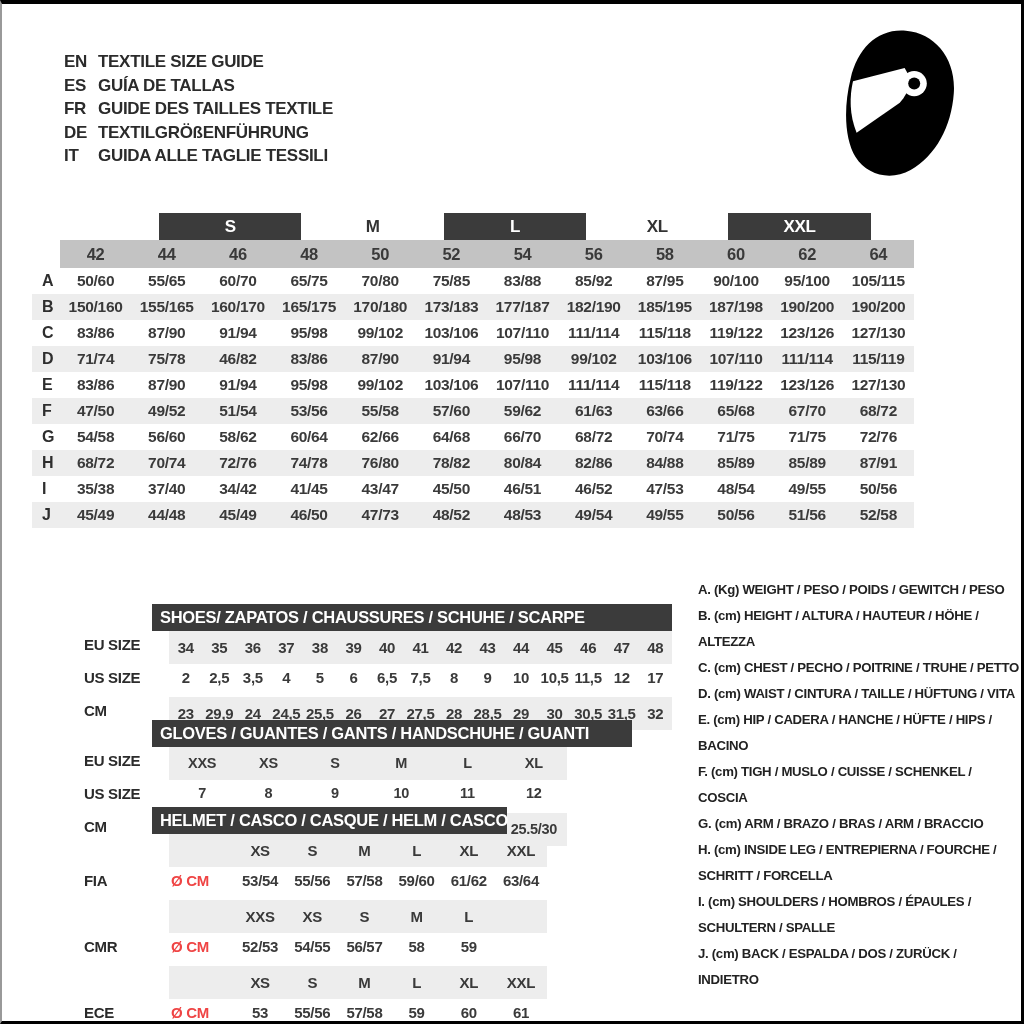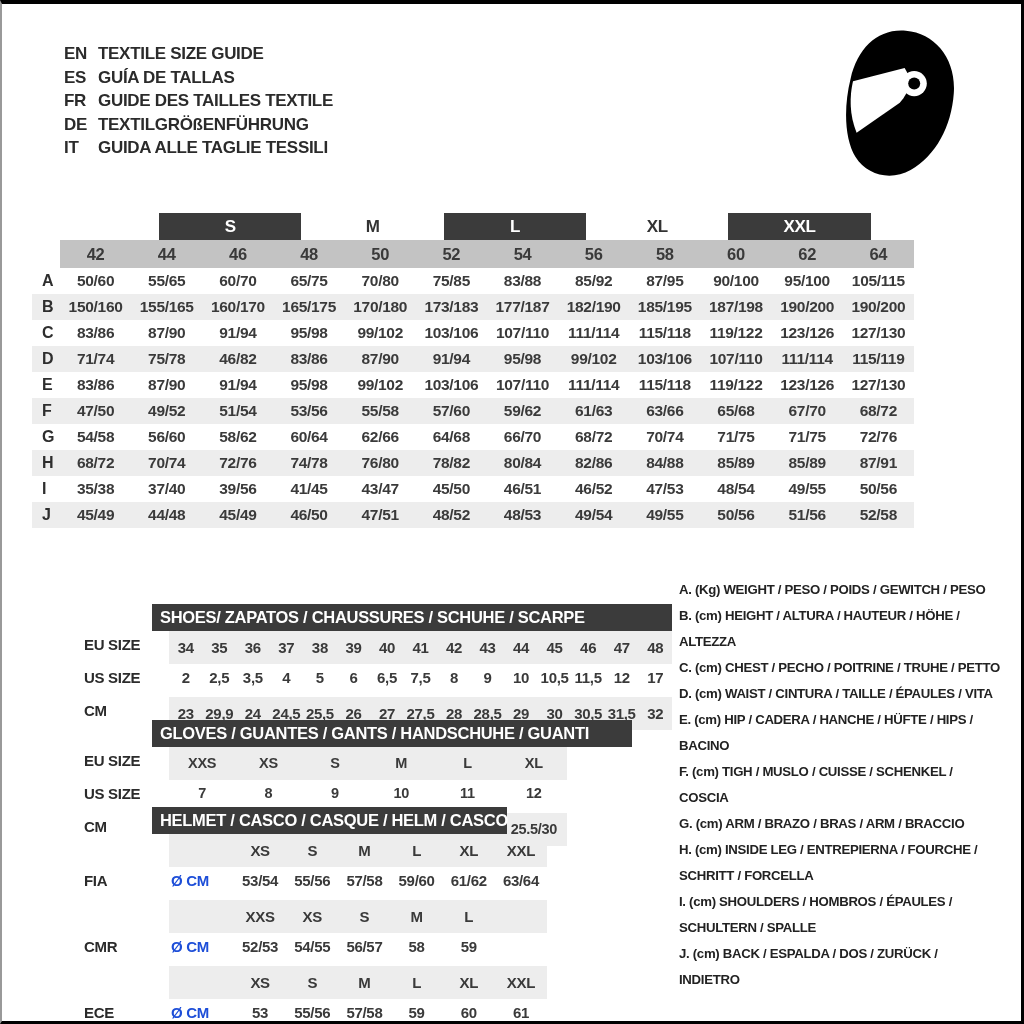--- a/index.html
+++ b/index.html
@@ -3,21 +3,21 @@
 <meta charset="utf-8">
 <style>
   html,body{margin:0;padding:0;background:#fff;}
   *{box-sizing:border-box;}
   .page{
     position:relative;width:1024px;height:1024px;background:#fff;overflow:hidden;
     border-top:4px solid #000;border-right:3px solid #000;border-bottom:3px solid #000;border-left:2px solid #999;
     font-family:"Liberation Sans","DejaVu Sans",sans-serif;color:#333;letter-spacing:-0.3px;
   }
   
-  .langs{position:absolute;left:62px;top:38px;}
+  .langs{position:absolute;left:62px;top:46px;}
   .lang{display:flex;font-weight:bold;font-size:17px;line-height:23.5px;color:#2b2b2b;}
   .lcode{width:34px;}
   .ltext{white-space:nowrap;}
   
   .helmet-icon{position:absolute;right:60px;top:24px;width:120px;height:152px;}
   
   table.main{position:absolute;left:30px;top:208px;width:882px;border-collapse:collapse;table-layout:fixed;}
   table.main td{height:26px;padding:0;text-align:center;font-weight:bold;font-size:15.5px;color:#3a3a3a;white-space:nowrap;overflow:visible;}
   table.main col.lc{width:28px;}
   table.main td.labelcol{text-align:left;padding-left:10px;font-size:16px;color:#2e2e2e;}
@@ -36,24 +36,24 @@
   .vals span{flex:1;text-align:center;font-weight:bold;font-size:15px;line-height:27px;color:#3a3a3a;white-space:nowrap;}
   .shaded{background:var(--stripe);align-items:center;}
   .shoes-sec{top:572px;width:605px;}
   .shoes-sec .sec-title{width:520px;}
   .gloves-sec{top:688px;width:500px;}
   .gloves-sec .sec-title{width:480px;}
   .gloves-sec .vals span{font-size:14.5px;}
   .helmet-sec{top:775px;width:480px;}
   .helmet-sec .sec-title{width:355px;}
   .hband{display:flex;flex:1;}
-  .hband .unit{width:65px;font-weight:bold;font-size:15px;line-height:27px;color:#1d4ed8;padding-left:2px;}
+  .hband .unit{width:65px;font-weight:bold;font-size:15px;line-height:27px;color:#ef4444;padding-left:2px;}
   .hband .vals{flex:1;}
   
-  .legend{position:absolute;left:677px;top:573px;width:322px;}
+  .legend{position:absolute;left:696px;top:573px;width:322px;}
   .litem{font-weight:bold;font-size:13.2px;line-height:26px;color:#222;}
 </style>
 </head>
 <body>
 
 <div class="page" style="--dark: #3b3b3b; --sizebg: #c3c3c3; --stripe: #ededed;">
 
   <div class="langs">
       <div class="lang">
         <span class="lcode">EN</span>
@@ -240,38 +240,38 @@
           <td>82/86</td>
           <td>84/88</td>
           <td>85/89</td>
           <td>85/89</td>
           <td>87/91</td>
         </tr>
         <tr>
           <td class="labelcol">I</td>
           <td>35/38</td>
           <td>37/40</td>
-          <td>39/56</td>
+          <td>34/42</td>
           <td>41/45</td>
           <td>43/47</td>
           <td>45/50</td>
           <td>46/51</td>
           <td>46/52</td>
           <td>47/53</td>
           <td>48/54</td>
           <td>49/55</td>
           <td>50/56</td>
         </tr>
         <tr class="stripe">
           <td class="labelcol">J</td>
           <td>45/49</td>
           <td>44/48</td>
           <td>45/49</td>
           <td>46/50</td>
-          <td>47/51</td>
+          <td>47/73</td>
           <td>48/52</td>
           <td>48/53</td>
           <td>49/54</td>
           <td>49/55</td>
           <td>50/56</td>
           <td>51/56</td>
           <td>52/58</td>
         </tr>
       </tbody>
   </table>
@@ -468,21 +468,21 @@
             </div>
           </div>
         </div>
       </div>
   </div>
 
   <div class="legend">
       <div class="litem">A. (Kg) WEIGHT / PESO / POIDS / GEWITCH / PESO</div>
       <div class="litem">B. (cm) HEIGHT / ALTURA / HAUTEUR / HÖHE / ALTEZZA</div>
       <div class="litem">C. (cm) CHEST / PECHO / POITRINE / TRUHE / PETTO</div>
-      <div class="litem">D. (cm) WAIST / CINTURA / TAILLE / ÉPAULES / VITA</div>
+      <div class="litem">D. (cm) WAIST / CINTURA / TAILLE / HÜFTUNG / VITA</div>
       <div class="litem">E. (cm) HIP / CADERA / HANCHE / HÜFTE / HIPS / BACINO</div>
       <div class="litem">F. (cm) TIGH / MUSLO / CUISSE / SCHENKEL / COSCIA</div>
       <div class="litem">G. (cm) ARM / BRAZO / BRAS / ARM / BRACCIO</div>
       <div class="litem">H. (cm) INSIDE LEG / ENTREPIERNA / FOURCHE / SCHRITT / FORCELLA</div>
       <div class="litem">I. (cm) SHOULDERS / HOMBROS / ÉPAULES / SCHULTERN / SPALLE</div>
       <div class="litem">J. (cm) BACK / ESPALDA / DOS / ZURÜCK / INDIETRO</div>
     </div>
 
 </div>
 

